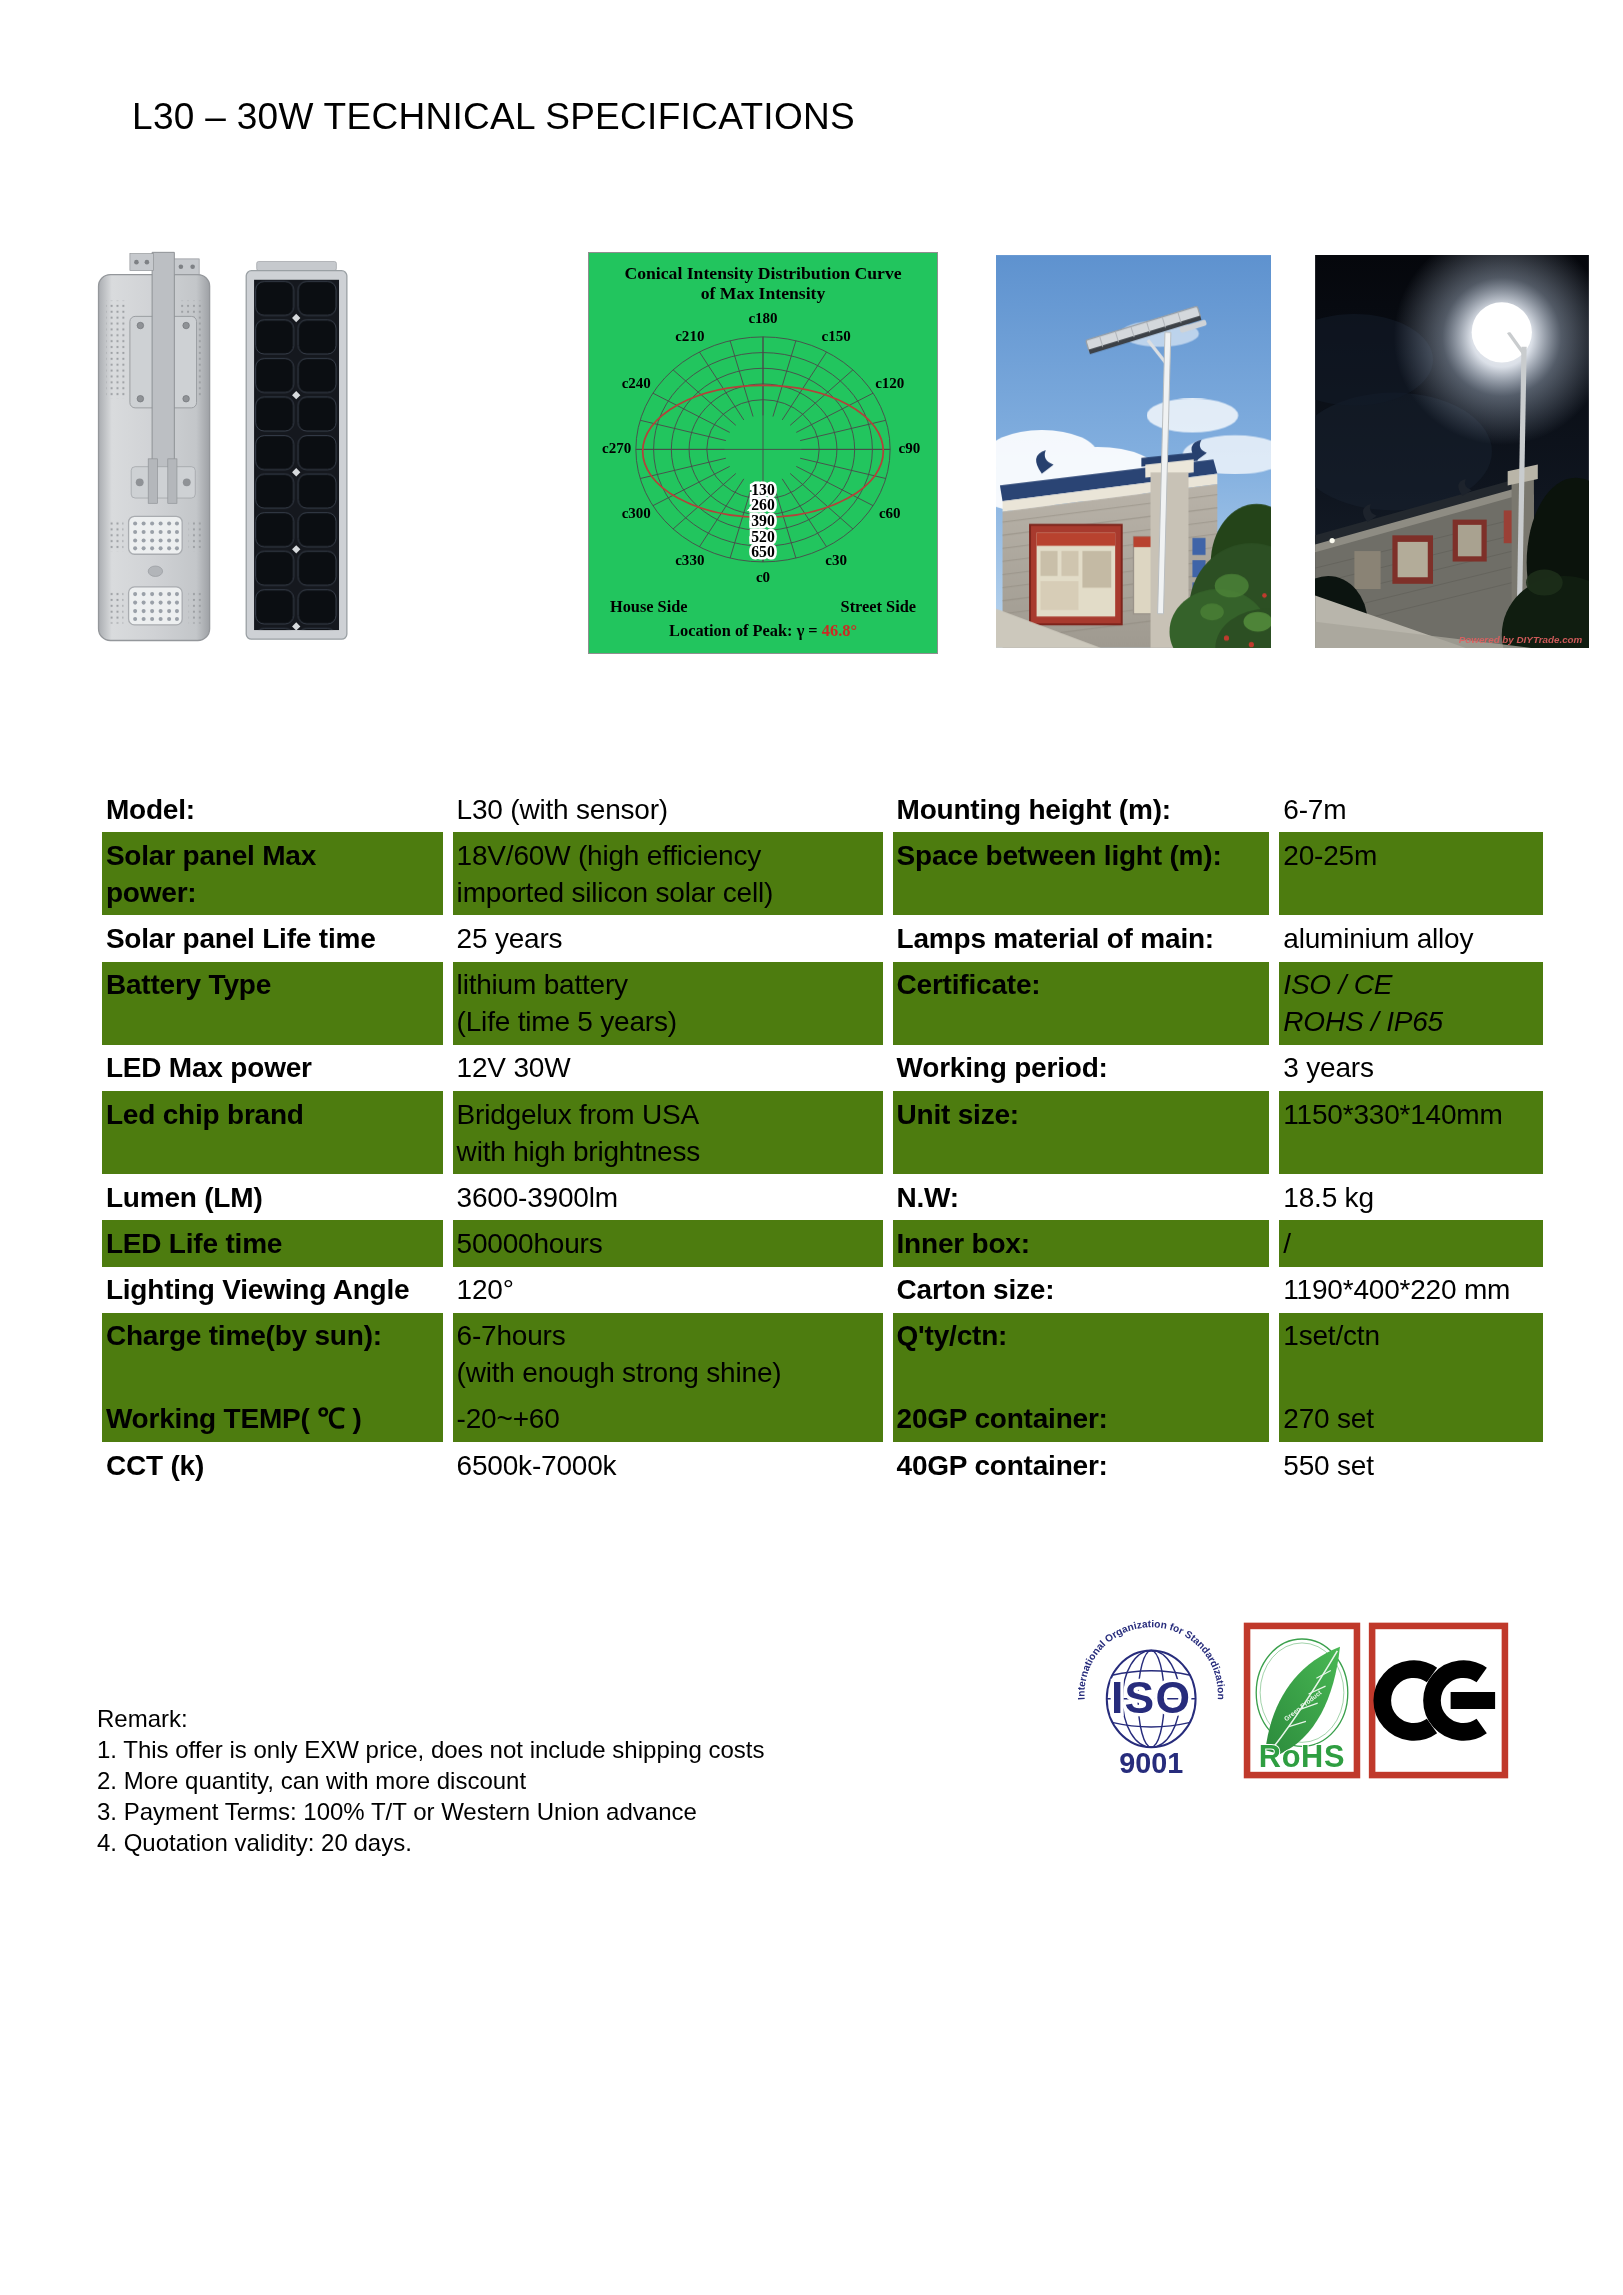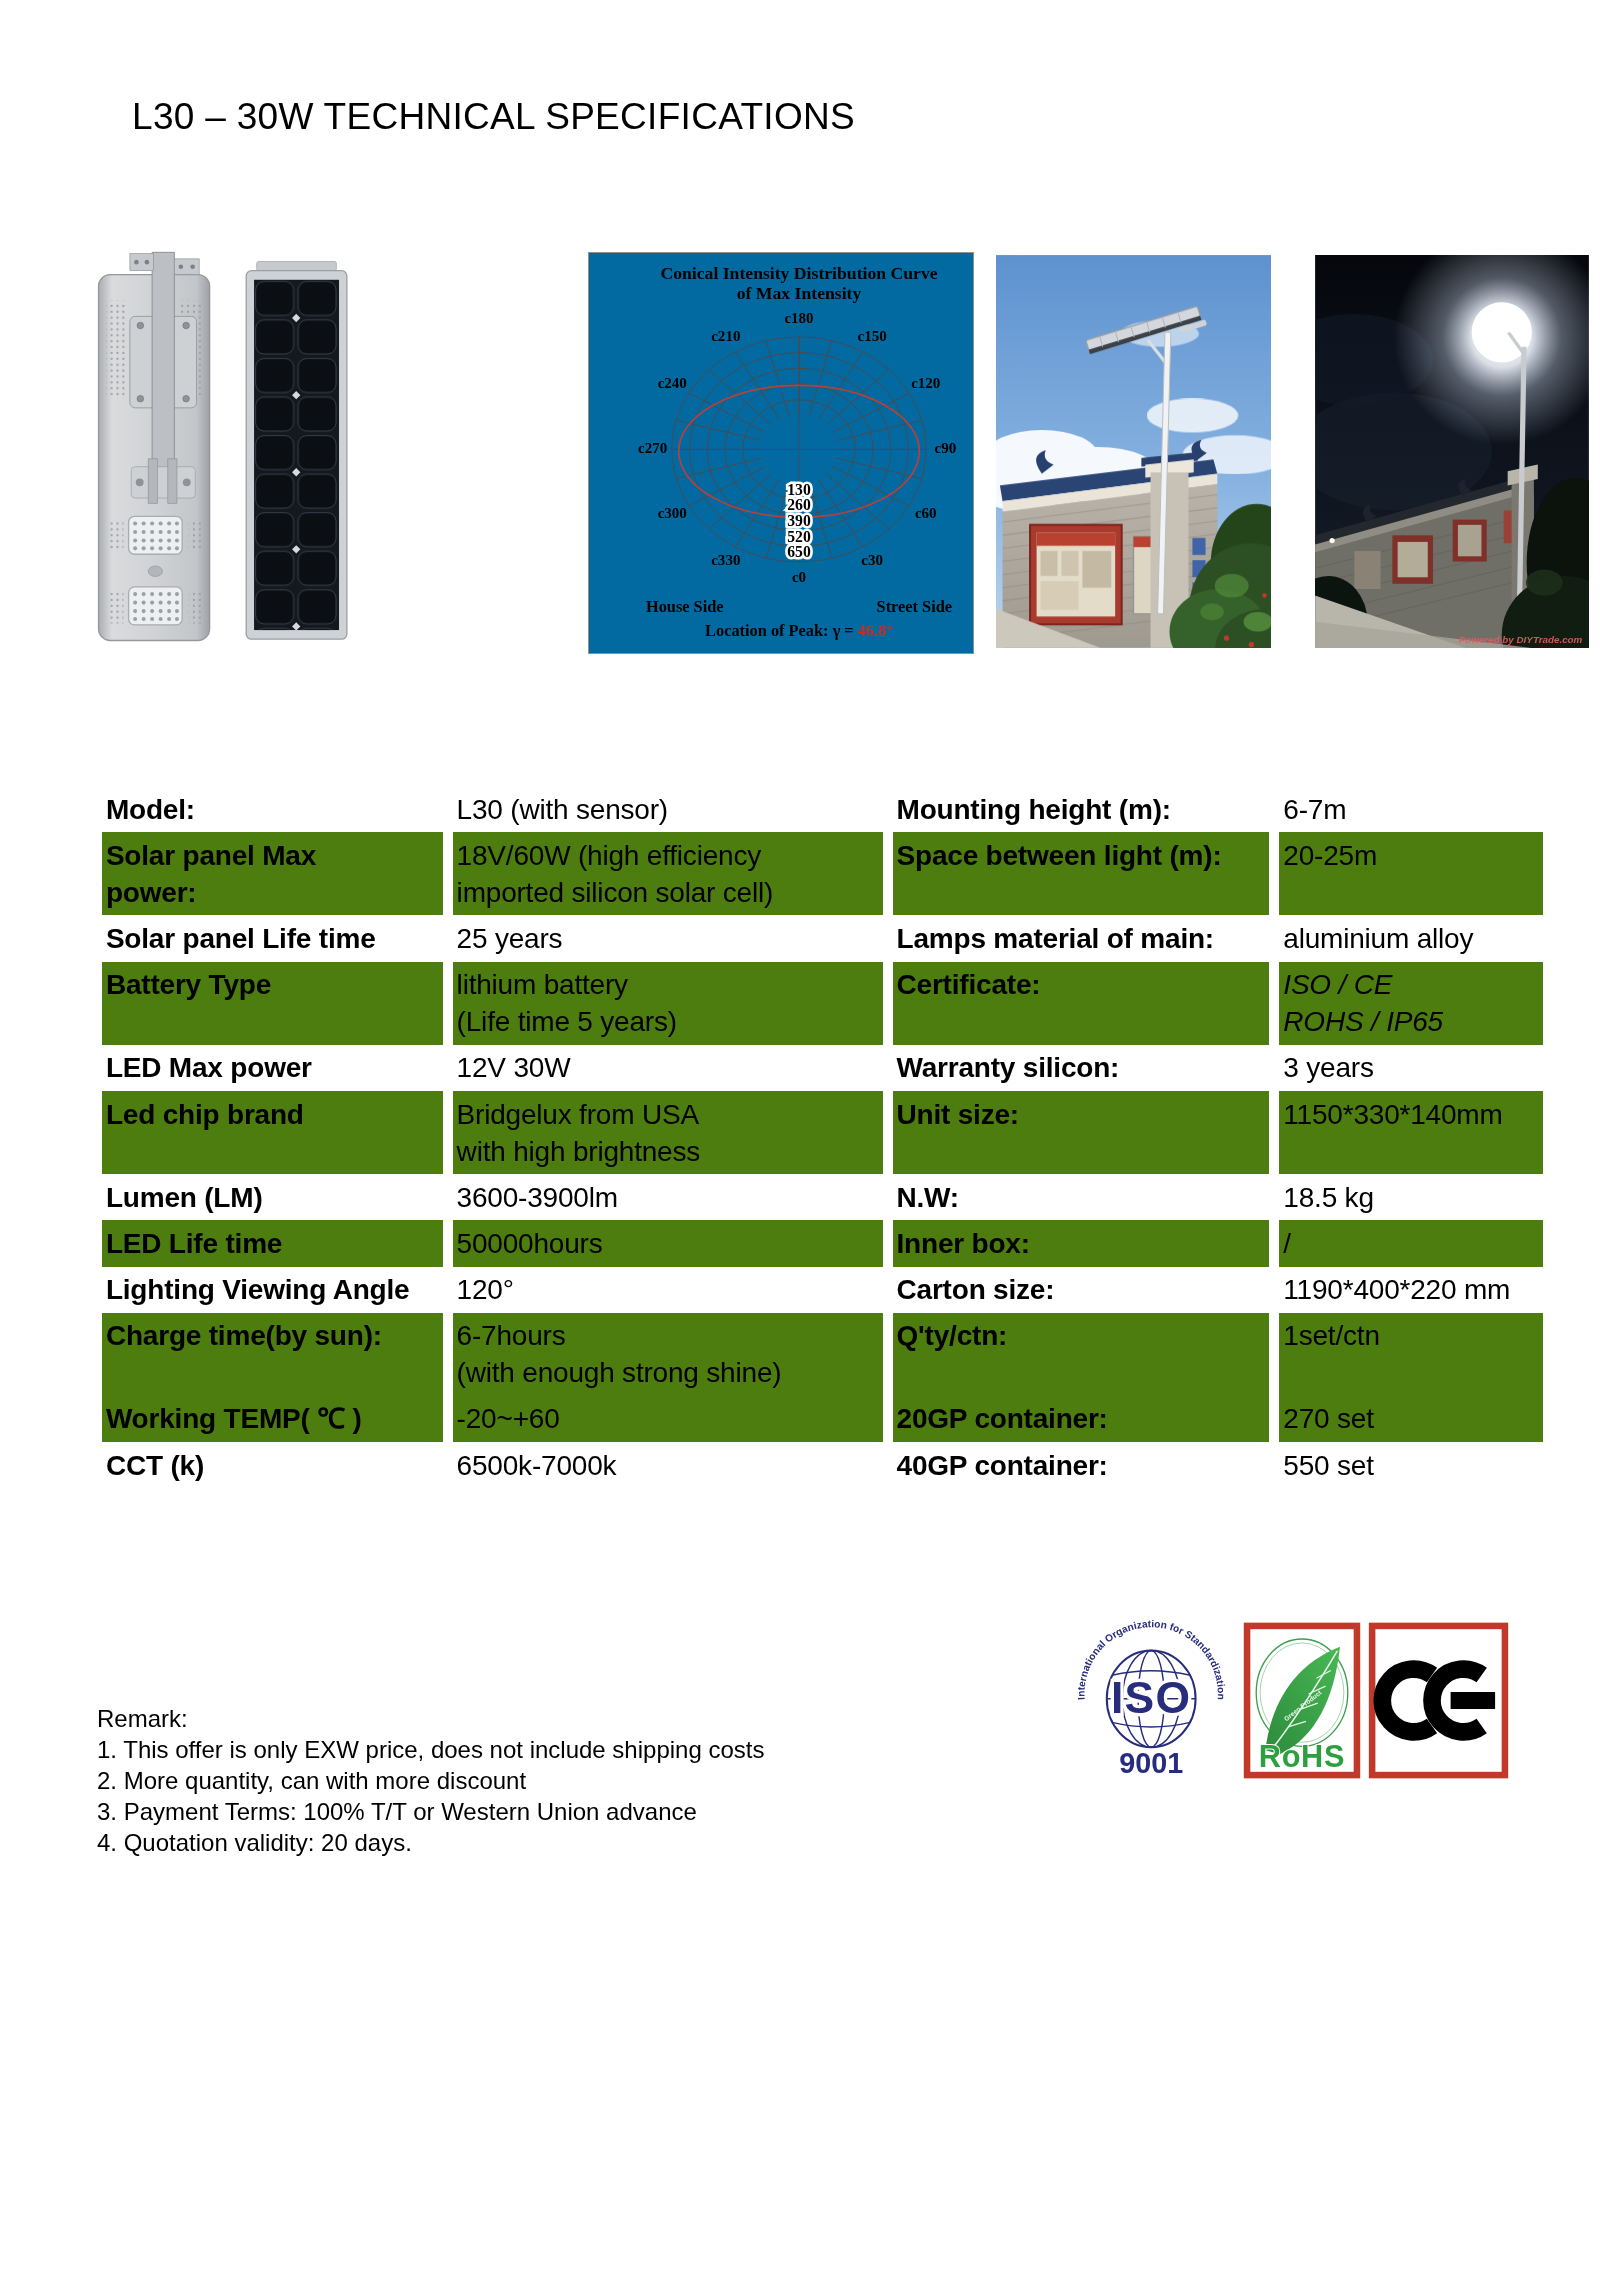--- a/index.html
+++ b/index.html
@@ -4,21 +4,21 @@
 <style>
   html,body{margin:0;padding:0;background:#888;}
   .page{position:relative;width:1623px;height:2295px;background:#ffffff;
         font-family:"Liberation Sans", sans-serif;color:#000;overflow:hidden;}
 
   .doc-title{position:absolute;left:132px;top:96px;font-size:37px;font-weight:normal;
              letter-spacing:0.3px;white-space:nowrap;}
 
   
   .fig{position:absolute;}
-  .chartbox{border:1.3px solid #8f8f8f;background:#0369a1;padding-left:36px;}
+  .chartbox{border:1.3px solid #8f8f8f;background:#22c55e;}
 
   
   .spec{position:absolute;left:92px;top:786px;width:1461px;
         border-collapse:separate;border-spacing:10.5px 0;table-layout:fixed;}
   .spec td{vertical-align:top;padding:4.6px 3.9px;font-size:28px;line-height:37px;
            white-space:pre-line;letter-spacing:-0.2px;}
   .spec tr.shaded td{background:#4d7c0f;}
   .spec td.lab{font-weight:bold;}
   .spec td.val.italic{font-style:italic;}
 
@@ -410,21 +410,21 @@
           <td class="lab">Battery Type</td>
           <td class="val">lithium battery
 (Life time 5 years)</td>
           <td class="lab">Certificate:</td>
           <td class="val italic">ISO / CE
 ROHS / IP65</td>
         </tr>
         <tr>
           <td class="lab">LED Max power</td>
           <td class="val">12V 30W</td>
-          <td class="lab">Warranty silicon:</td>
+          <td class="lab">Working period:</td>
           <td class="val">3 years</td>
         </tr>
         <tr class="shaded">
           <td class="lab">Led chip brand</td>
           <td class="val">Bridgelux from USA
  with high brightness</td>
           <td class="lab">Unit size:</td>
           <td class="val">1150*330*140mm</td>
         </tr>
         <tr>

